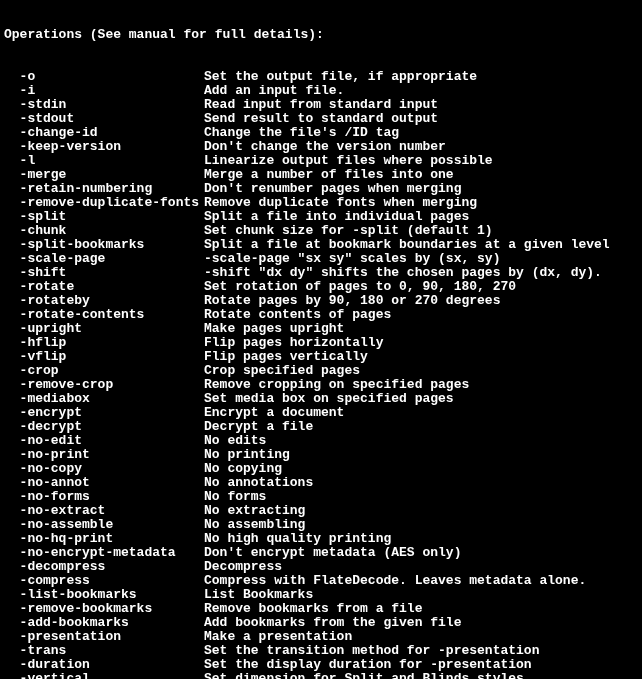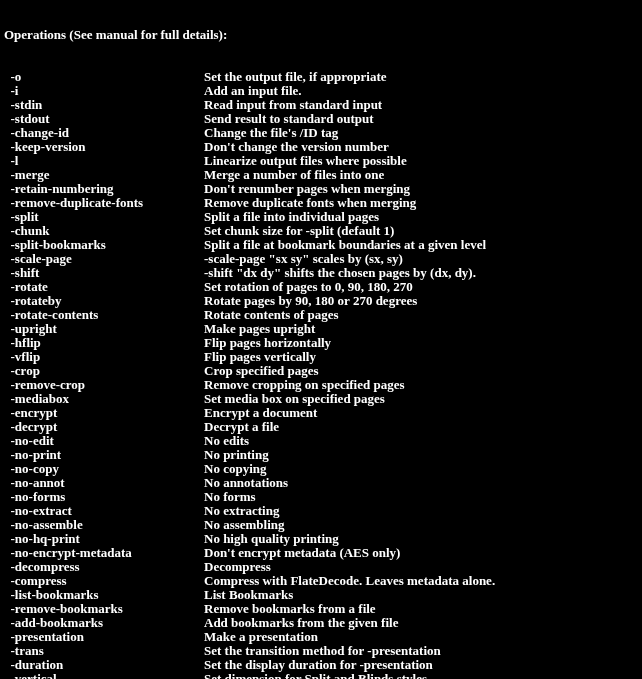--- a/index.html
+++ b/index.html
@@ -10,21 +10,21 @@
     font-family: "Courier New", Courier, monospace;
     font-size: 13px;
     line-height: 14px;
     font-weight: bold;
     width: 642px;
   }
   .term {
     padding: 0 4px 4px 4px;
     white-space: pre;
   }
-  .row { display: block; font-family: Liberation Serif, serif; }
+  .row { display: block; }
   .opt {
     display: inline-block;
     width: 200px;
     white-space: pre;
   }
   .dsc {
     display: inline-block;
     white-space: pre;
   }
   .hdr { display: inline-block; white-space: pre; }

